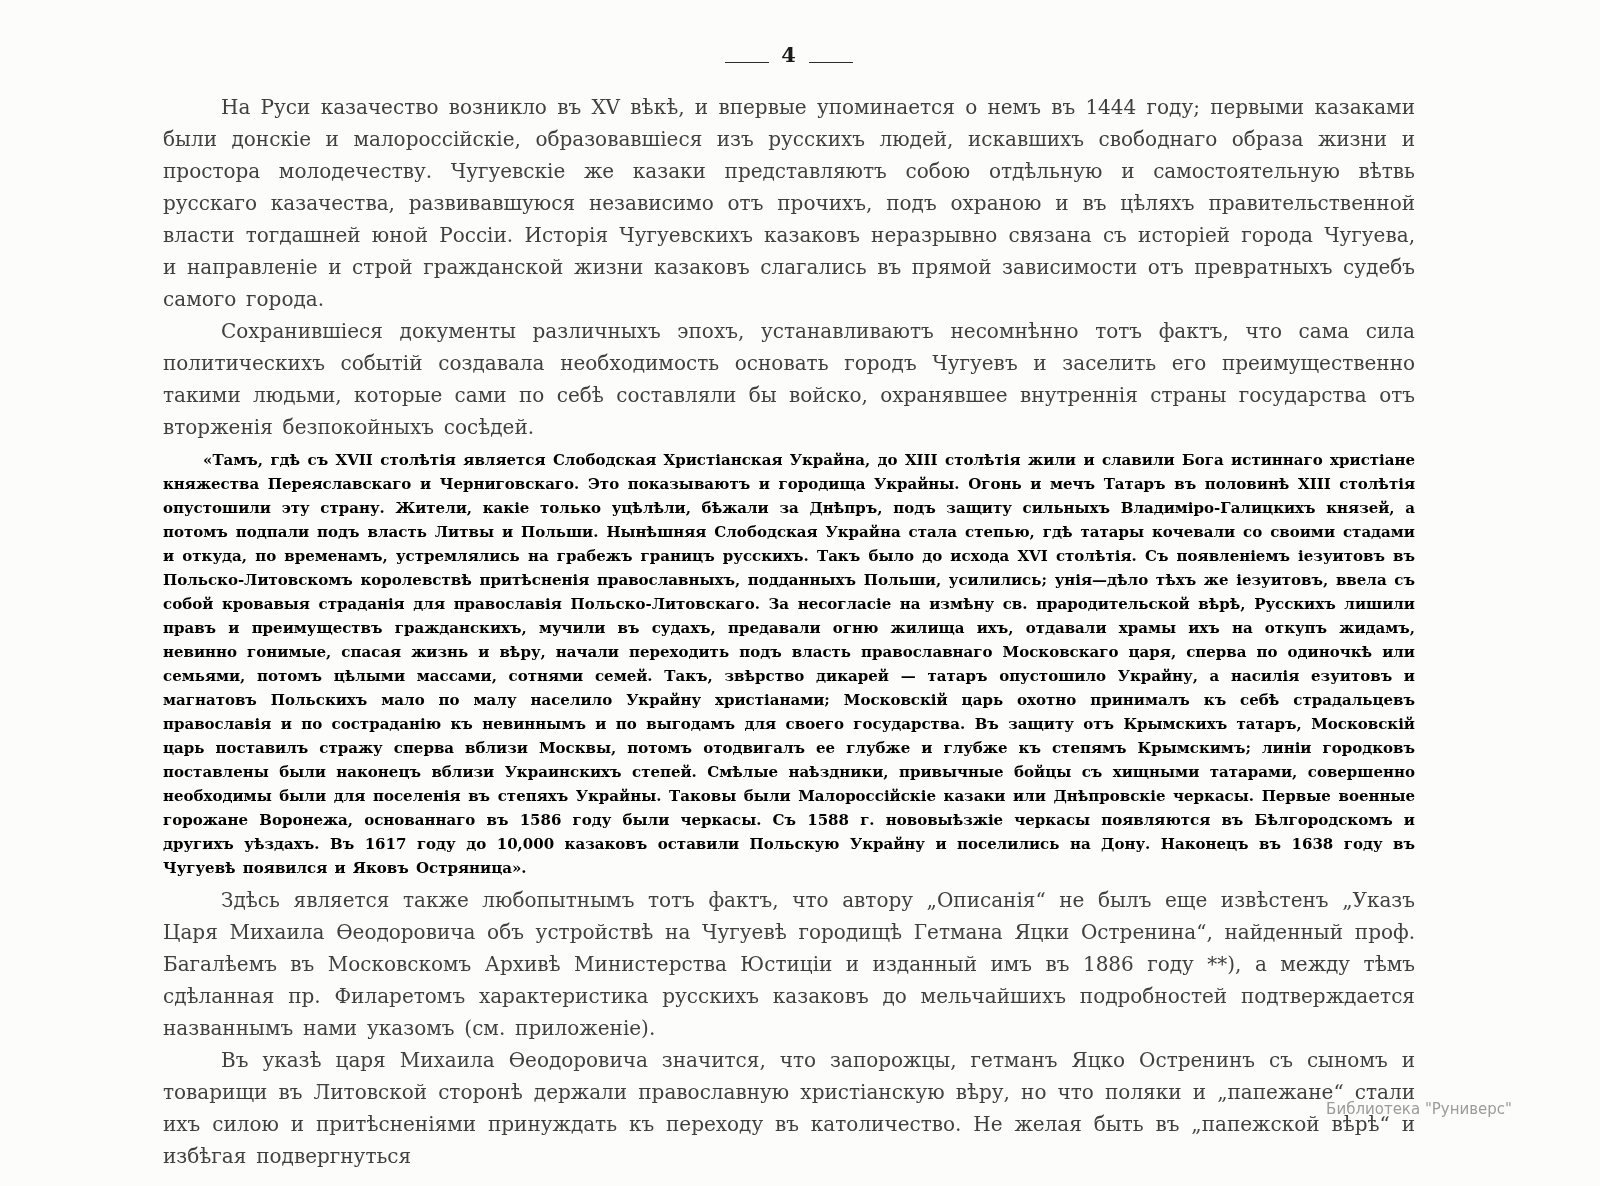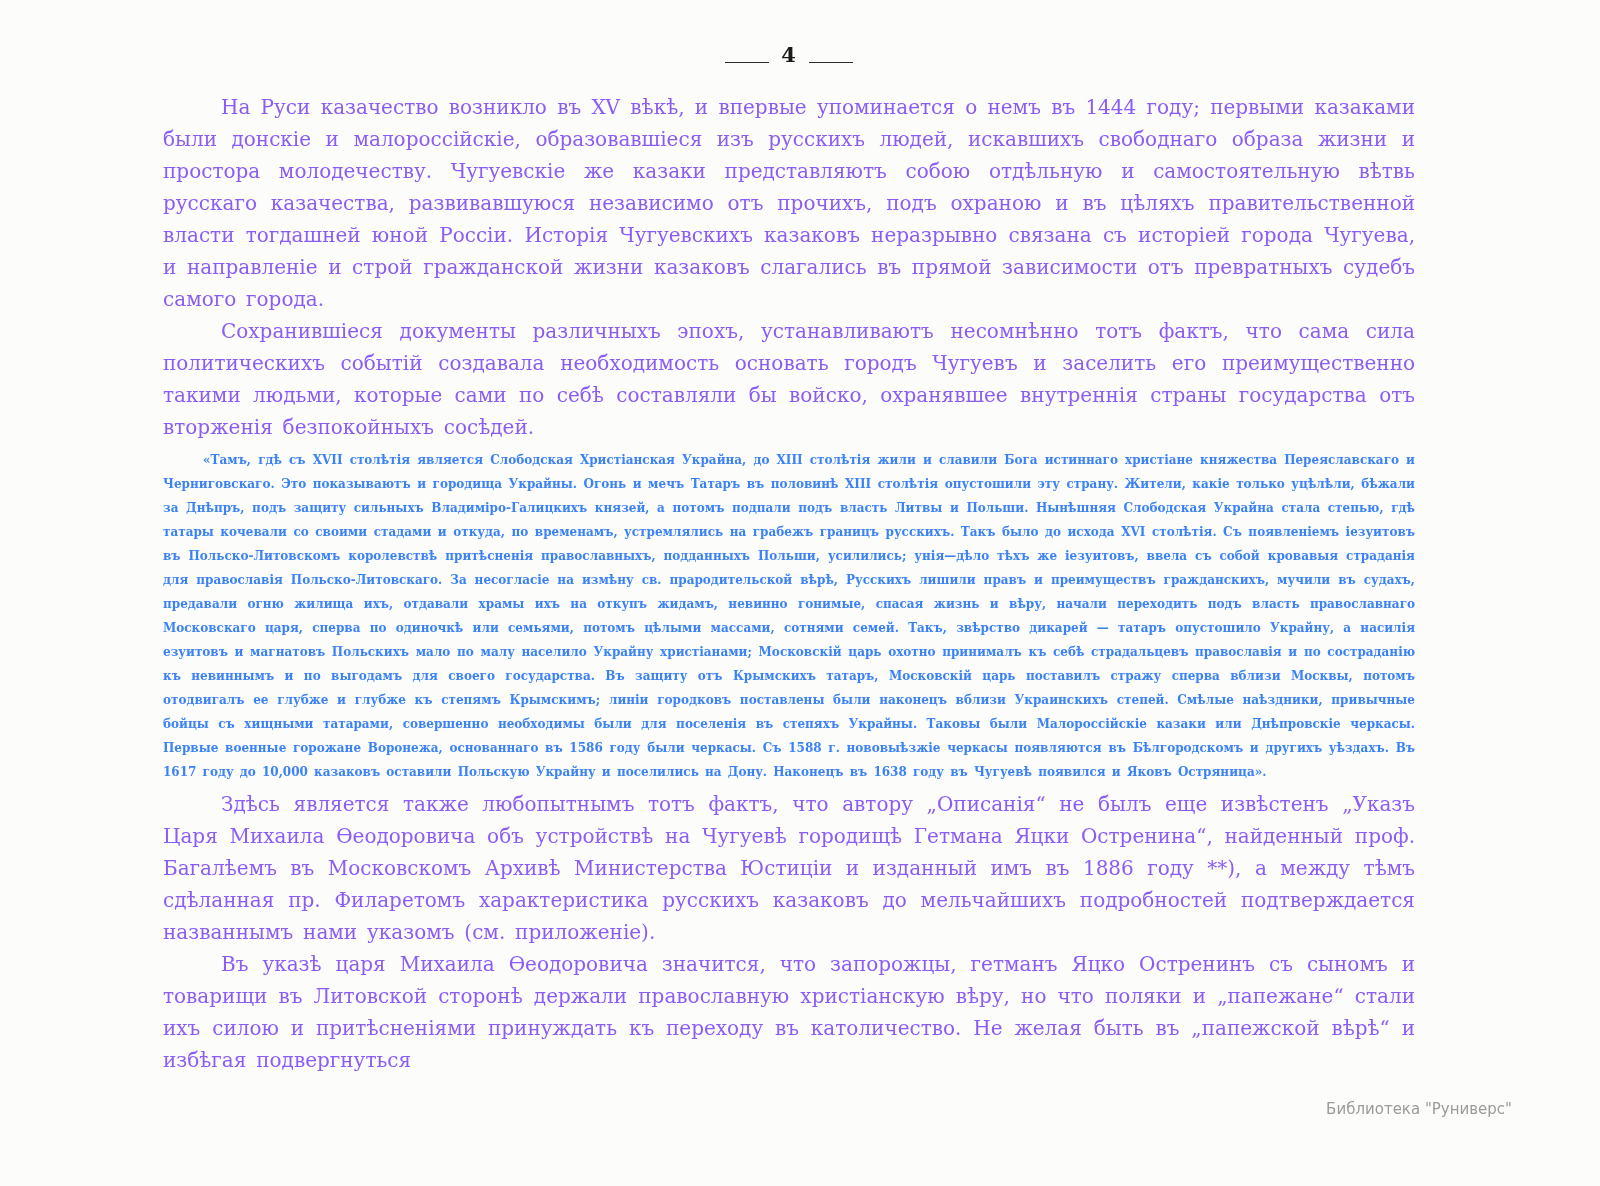--- a/index.html
+++ b/index.html
@@ -41,31 +41,31 @@
     background: #2c2c2c;
     margin-top: 16px;
   }
   .para {
     margin: 0;
     font-size: 20px;
     line-height: 32px;
     text-align: justify;
     text-indent: 58px;
     word-spacing: 3.5px;
-    color: #8b5cf6;
+    color: #404040;
   }
   .quote {
     margin: 5px 0 4px 0;
-    font-size: 12px;
+    font-size: 15px;
     line-height: 24px;
     font-weight: bold;
     text-align: justify;
     text-indent: 40px;
     word-spacing: 2px;
-    color: #3b82f6;
+    color: #000000;
   }
   .watermark {
     position: absolute;
     right: 88px;
     top: 1100px;
     font-family: "DejaVu Sans", "Liberation Sans", sans-serif;
     font-size: 15px;
     color: #9b9b9b;
   }
 </style>

